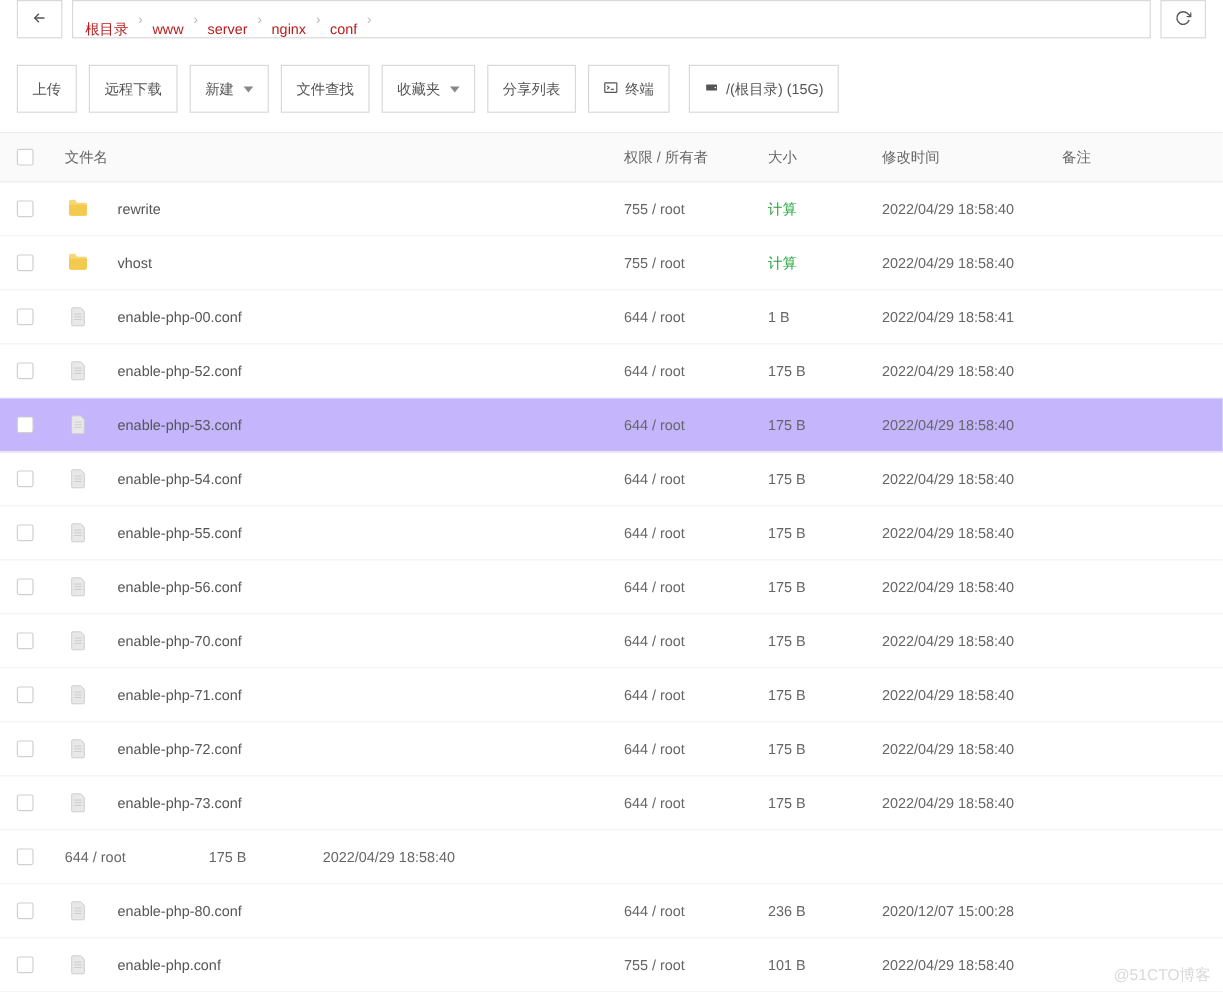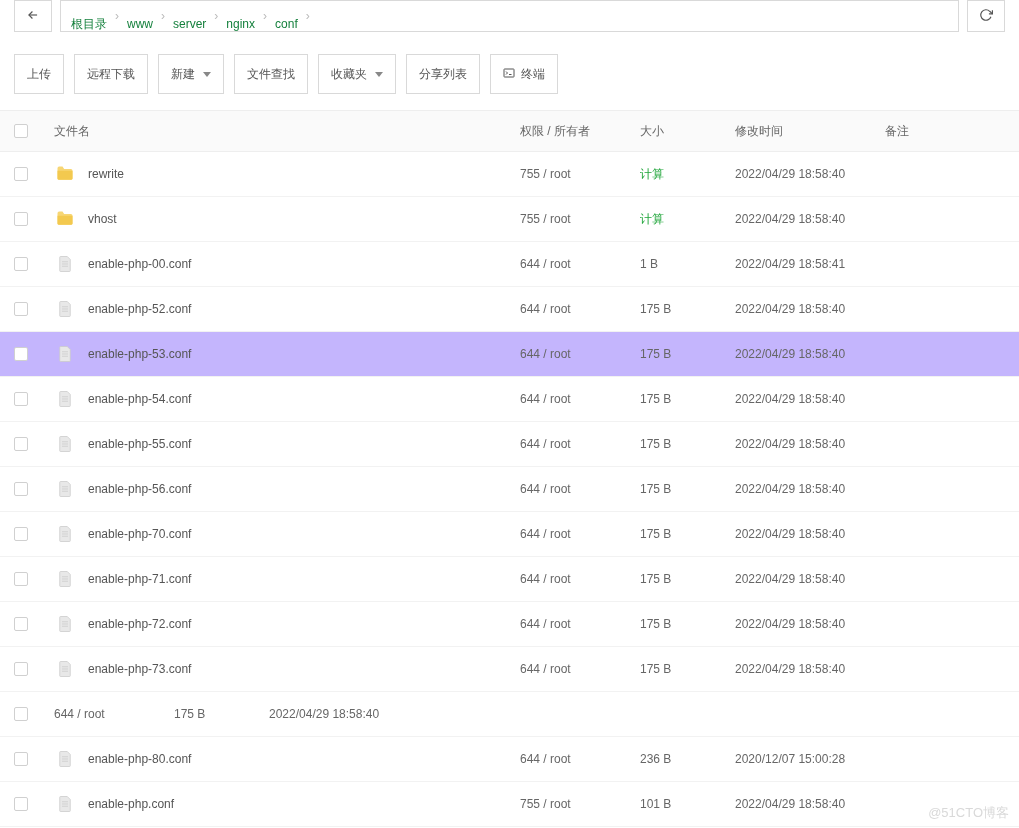--- a/index.html
+++ b/index.html
@@ -30,21 +30,21 @@
     .breadcrumb {
       flex: 1;
       height: 32px;
       border: 1px solid #d9d9d9;
       display: flex;
       align-items: center;
       padding: 0 10px;
       gap: 4px;
       color: #888;
     }
-    .breadcrumb span.seg { cursor: pointer; color: #15803d; margin-top: 16px; }
+    .breadcrumb span.seg { cursor: pointer; color: #b91c1c; margin-top: 16px; }
     .breadcrumb span.sep { color: #bbb; font-size: 12px; padding: 0 4px; }
     .refresh-btn {
       width: 38px;
       height: 32px;
       border: 1px solid #d9d9d9;
       background: #fff;
       display: flex;
       align-items: center;
       justify-content: center;
       cursor: pointer;
@@ -116,21 +116,21 @@
       border: 1px solid #d0d0d0;
       border-radius: 2px;
       background: #fff;
       cursor: pointer;
       display:inline-block;
     }
     .icon-folder, .icon-file {
       width: 22px; height: 22px;
       display: flex; align-items: center; justify-content: center;
     }
-    .fname { color: #555; cursor: pointer; }
+    .fname { color: #555; cursor: pointer; margin-left: 10px; }
     .size-calc { color: #20a53a; cursor: pointer; }
     .watermark {
       position: fixed;
       right: 10px;
       bottom: 6px;
       color: #d9d9d9;
       font-size: 13px;
       pointer-events: none;
     }
     .thead .col-name { padding-left: 0; }
@@ -192,20 +192,27 @@
       <span>分享列表</span>
     </button>
   <button class="btn">
     <span><svg viewBox="0 0 24 24" fill="none" stroke="#555" stroke-width="2">
           <rect x="2" y="4" width="20" height="16" rx="1"></rect>
           <path d="M6 9l3 3-3 3"></path>
           <path d="M12 15h5"></path>
         </svg></span>
     <span>终端</span>
   </button>
+  <button class="btn disk">
+    <span><svg viewBox="0 0 24 24" fill="#555">
+          <rect x="3" y="7" width="18" height="10" rx="1"></rect>
+          <circle cx="18" cy="12" r="1.3" fill="#fff"></circle>
+        </svg></span>
+    <span>/(根目录) (15G)</span>
+  </button>
 </div>
 
 <div class="table">
   <div class="thead">
     <div class="col-check">
         <span class="checkbox"></span>
       </div>
     <div class="col-name">
         <span class="hdr">文件名</span>
       </div>

